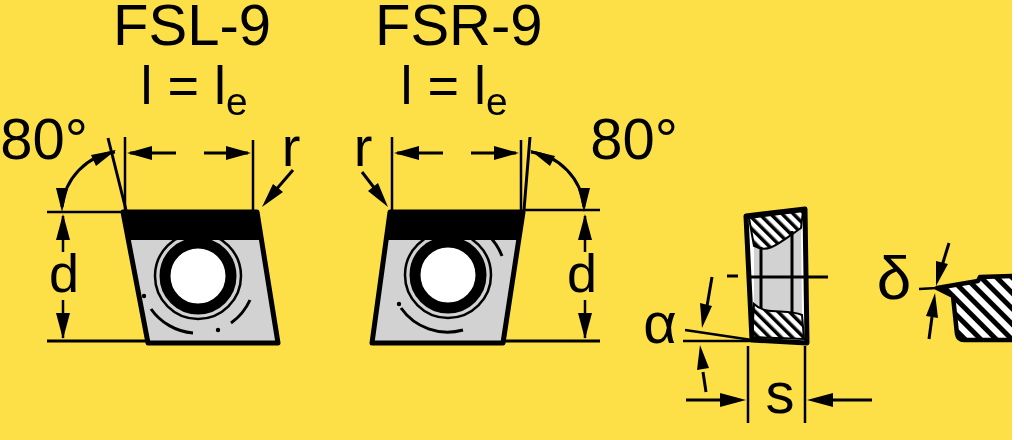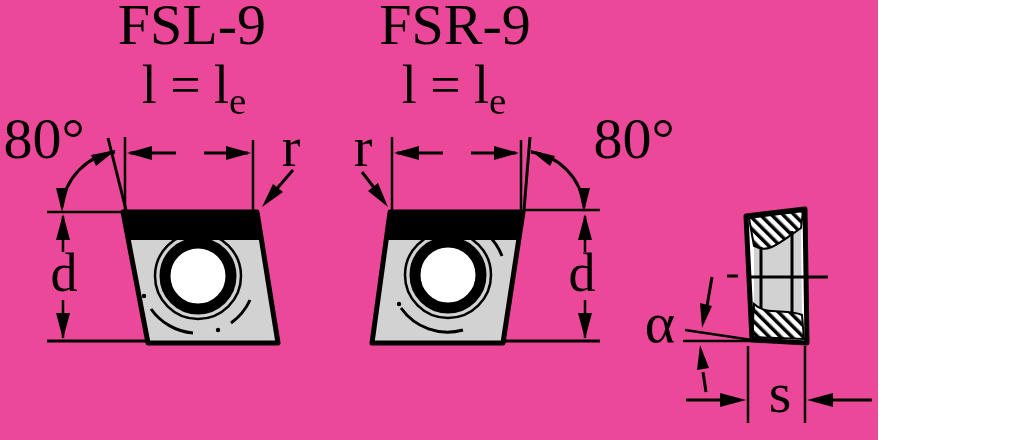--- a/index.html
+++ b/index.html
@@ -1,20 +1,20 @@
 <!DOCTYPE html>
 <html><head>
 <meta charset="utf-8">
 <style>
   html,body{margin:0;padding:0;background:#ffffff;}
   .canvas{
     position:relative;
-    width:878px;height:440px;
-    background:#ec4899;
-    font-family:Liberation Serif, serif;
+    width:1012px;height:440px;
+    background:#fde047;
+    font-family:Liberation Sans, sans-serif;
     color:#000;
     overflow:hidden;
   }
   .canvas svg{position:absolute;left:0;top:0;}
   .t{
     position:absolute;
     line-height:1;
     white-space:nowrap;
     text-align:center;
     color:#000;

